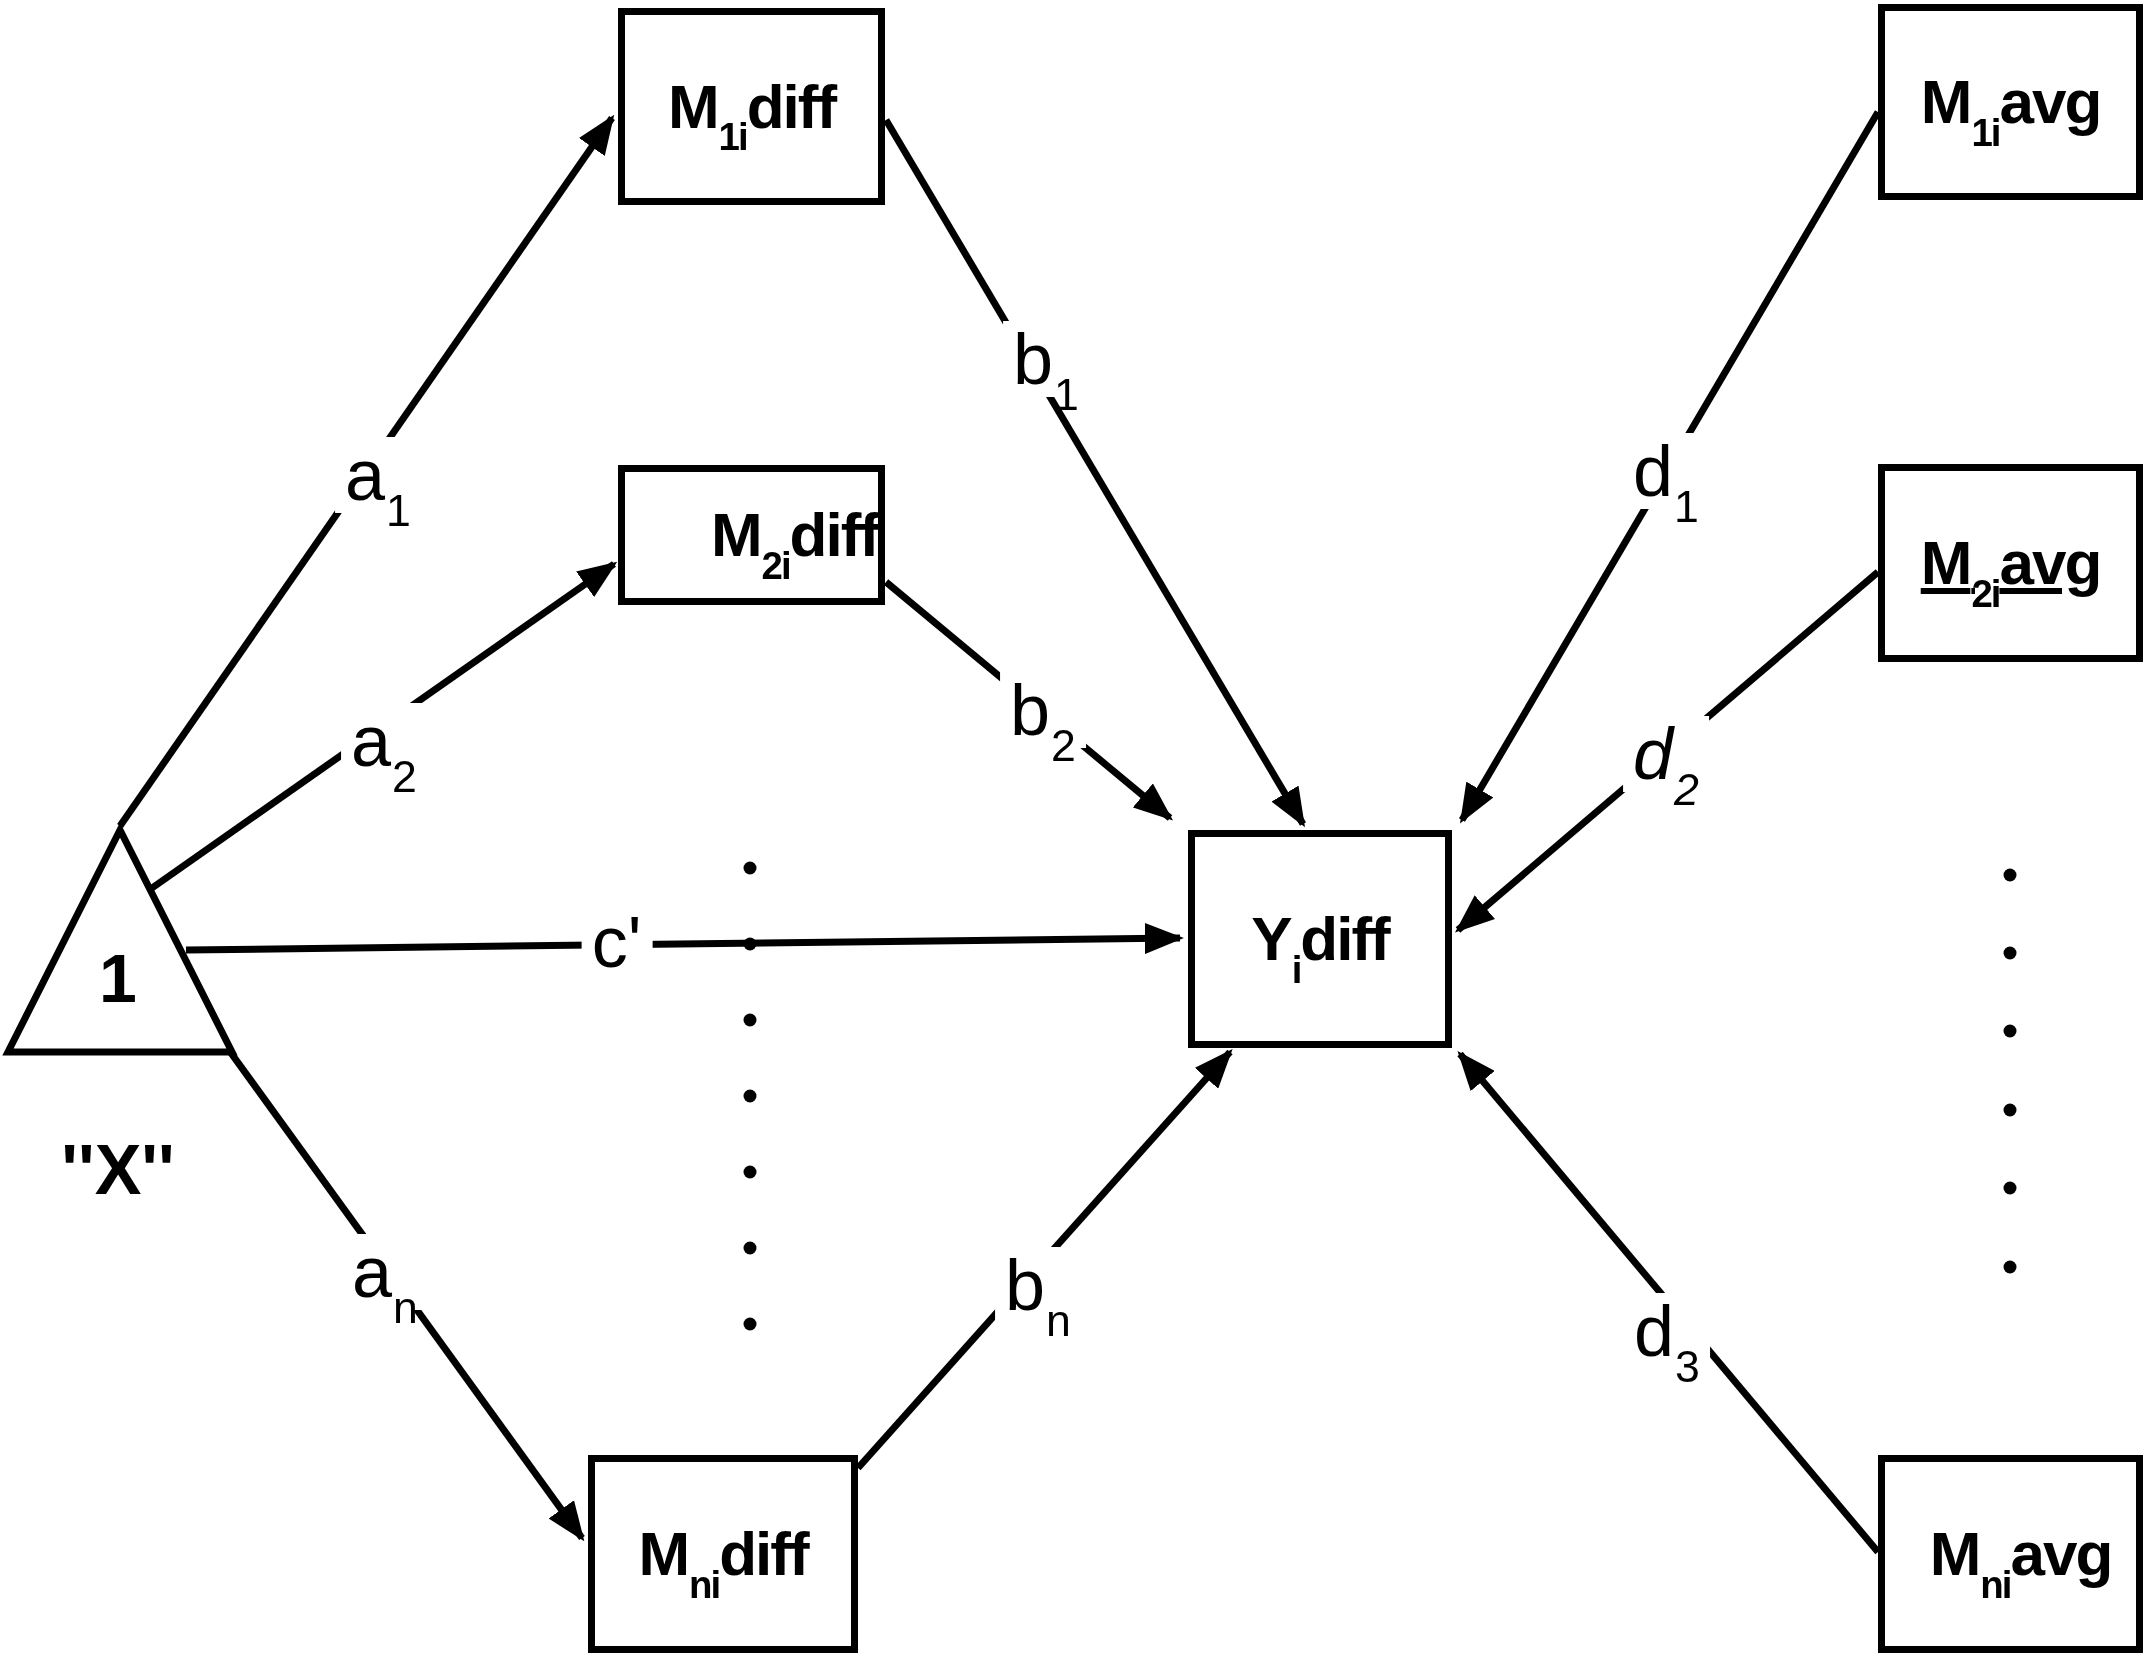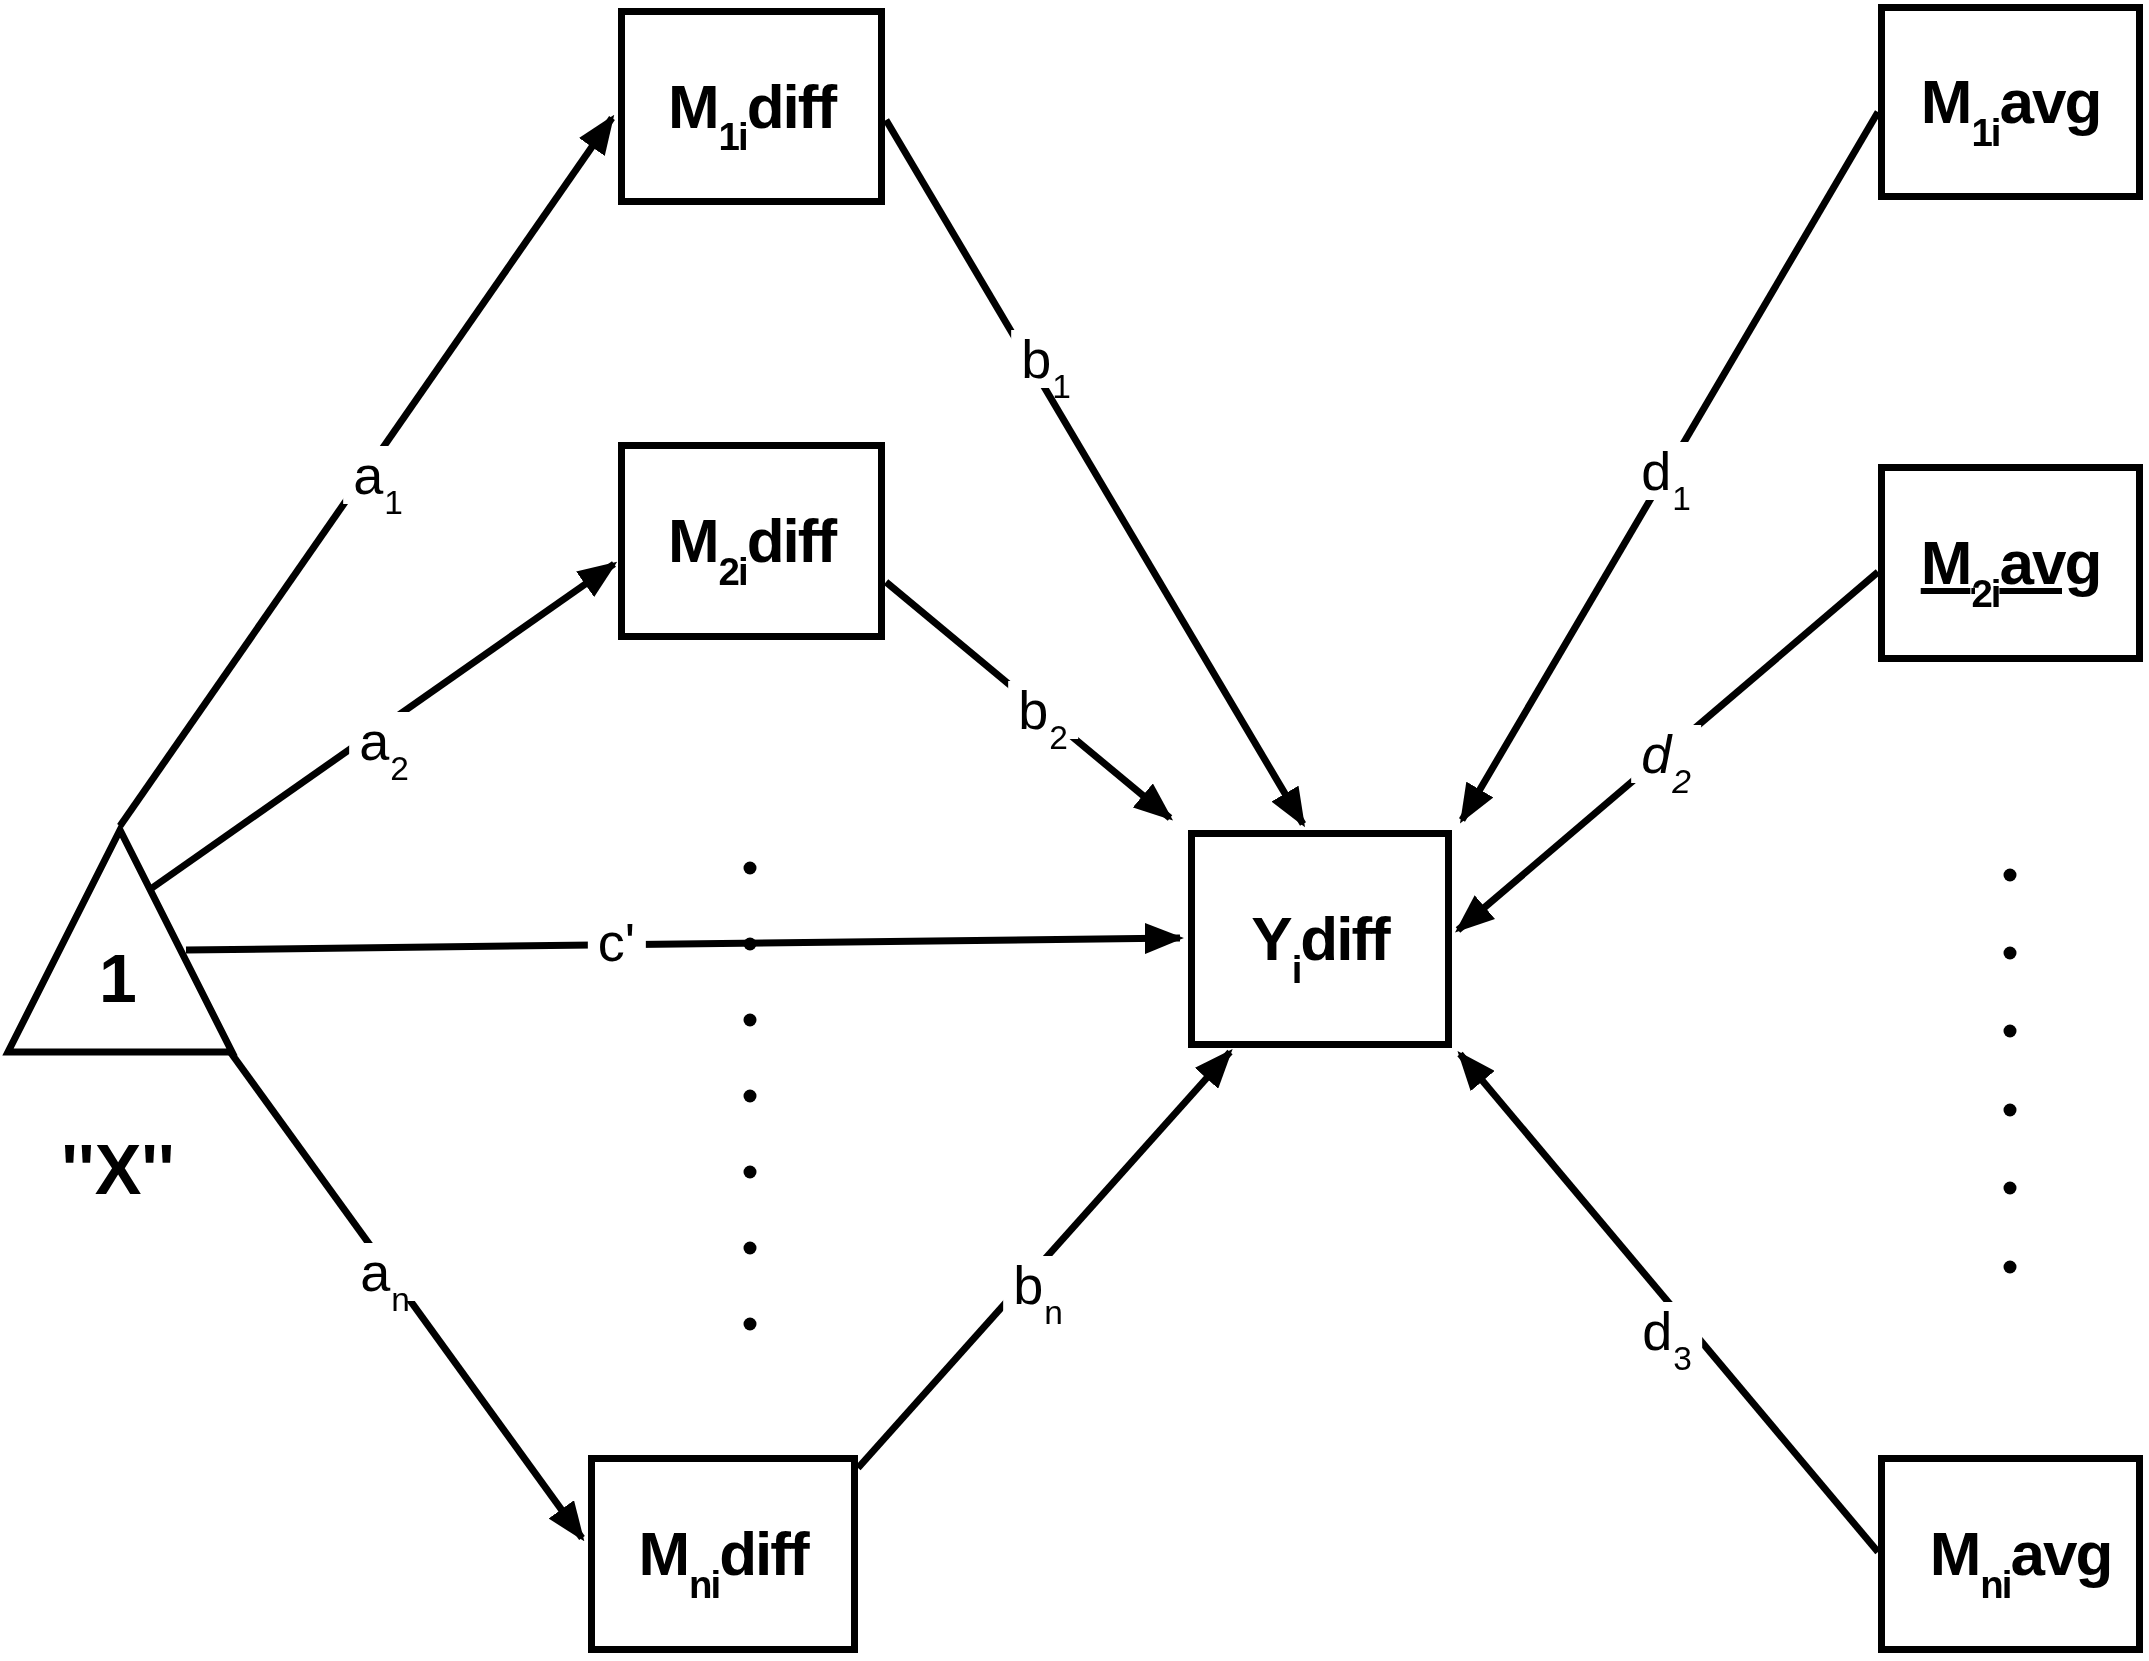--- a/index.html
+++ b/index.html
@@ -18,21 +18,21 @@
   .boxlbl {
     font-weight:bold; font-size:62px; letter-spacing:-2px;
     white-space:nowrap; line-height:1;
   }
   .boxlbl sub, .edgelbl sub {
     font-size:0.62em; line-height:0;
     position:relative; top:0.24em; margin-left:1px;
   }
   .edgelbl {
     position:absolute; transform:translate(-50%,-50%);
-    font-size:54px; line-height:1; white-space:nowrap;
+    font-size:72px; line-height:1; white-space:nowrap;
     background:#fff; padding:2px 10px;
   }
   .tri-num {
     position:absolute; transform:translate(-50%,-50%);
     font-size:68px; font-weight:bold; line-height:1;
   }
   .x-caption {
     position:absolute; transform:translate(-50%,-50%);
     font-size:70px; font-weight:bold; line-height:1; white-space:nowrap;
   }
@@ -83,21 +83,21 @@
       <circle cx="2010" cy="1267" r="6.5"></circle>
     </g>
   </svg>
 
   <div class="tri-num" style="left:118px; top:978px;">1</div>
   <div class="x-caption" style="left:118px; top:1170px;">''X''</div>
 
   <div class="box" style="left:618px; top:8px; width:267px; height:197px;">
     <div class="boxlbl"><span>M</span><sub>1i</sub><span>diff</span></div>
   </div>
-  <div class="box" style="left:618px; top:442px; width:267px; height:198px;">
+  <div class="box" style="left:618px; top:465px; width:267px; height:140px;justify-content:flex-end;">
     <div class="boxlbl"><span>M</span><sub>2i</sub><span>diff</span></div>
   </div>
   <div class="box" style="left:588px; top:1455px; width:270px; height:198px;">
     <div class="boxlbl"><span>M</span><sub>ni</sub><span>diff</span></div>
   </div>
 
   <div class="box" style="left:1188px; top:830px; width:264px; height:218px;">
     <div class="boxlbl"><span>Y</span><sub>i</sub><span>diff</span></div>
   </div>
 

